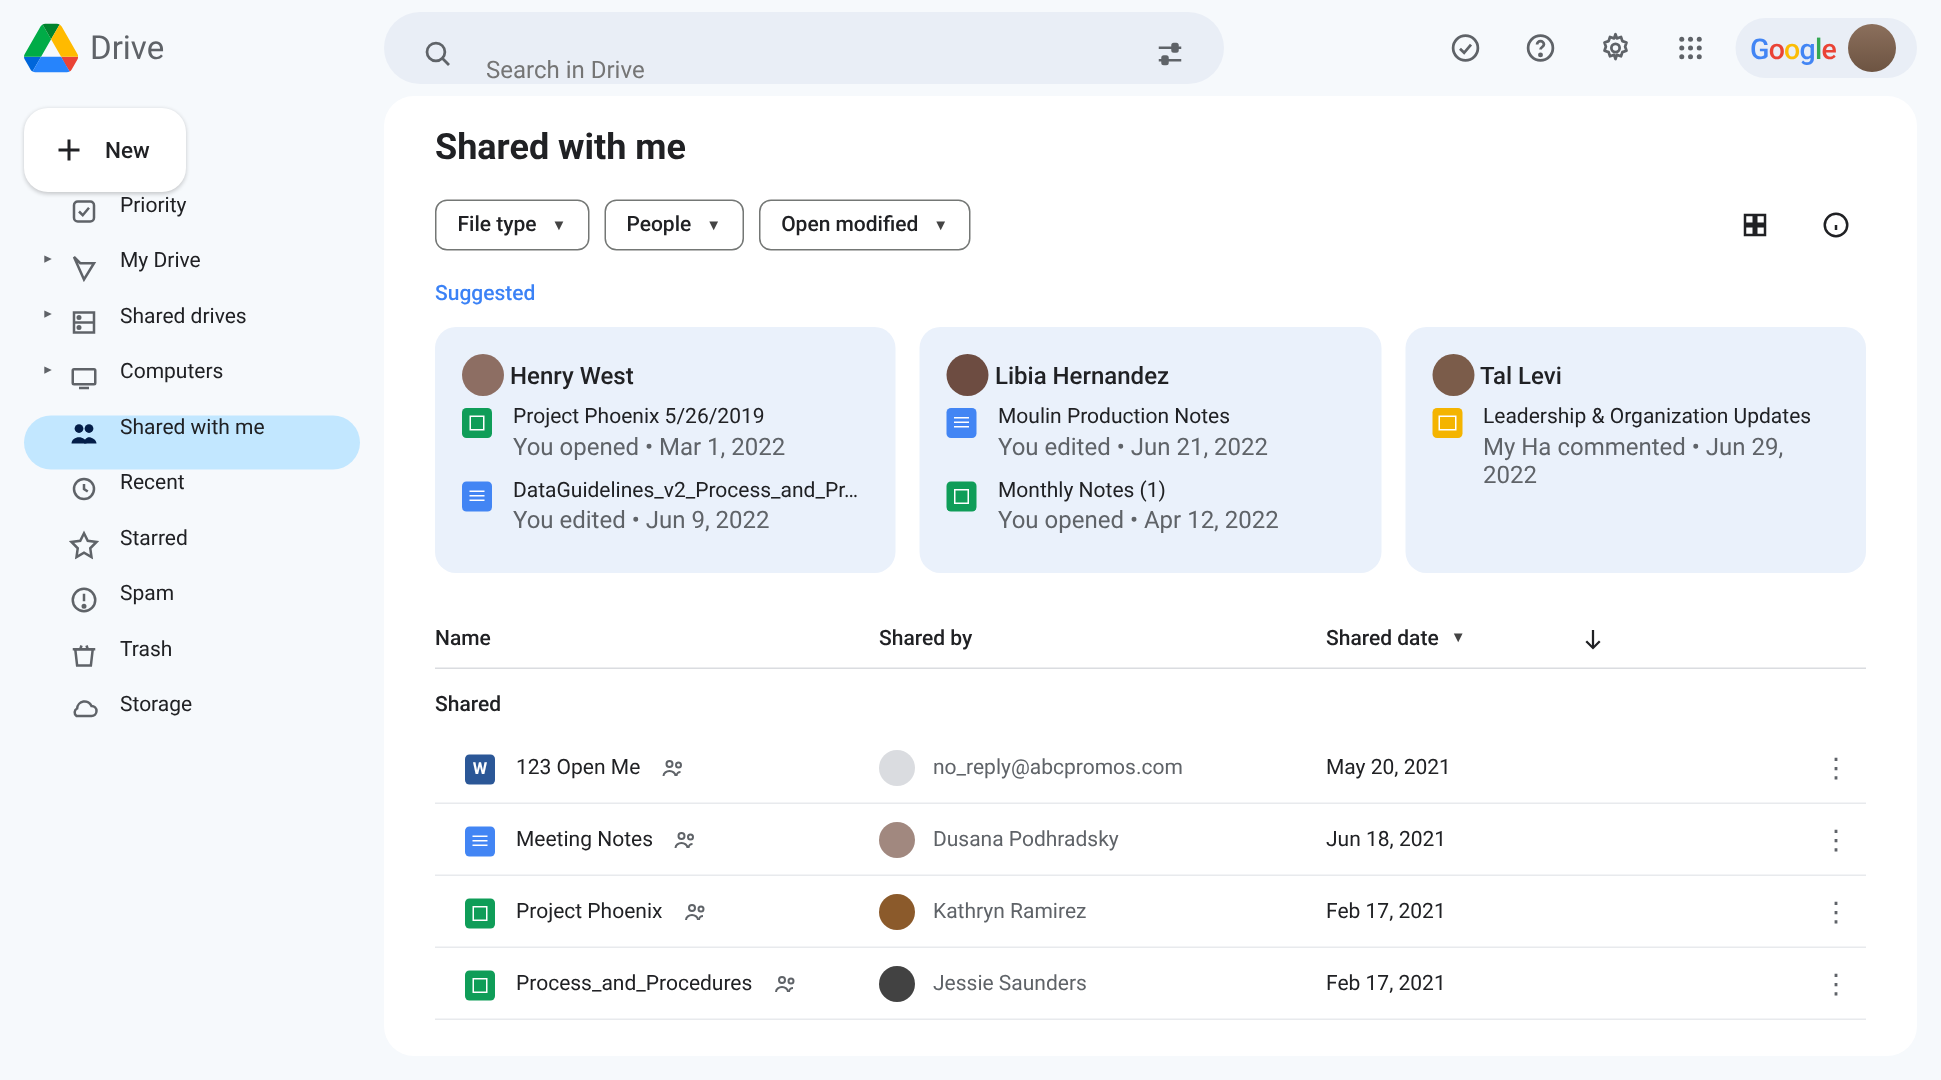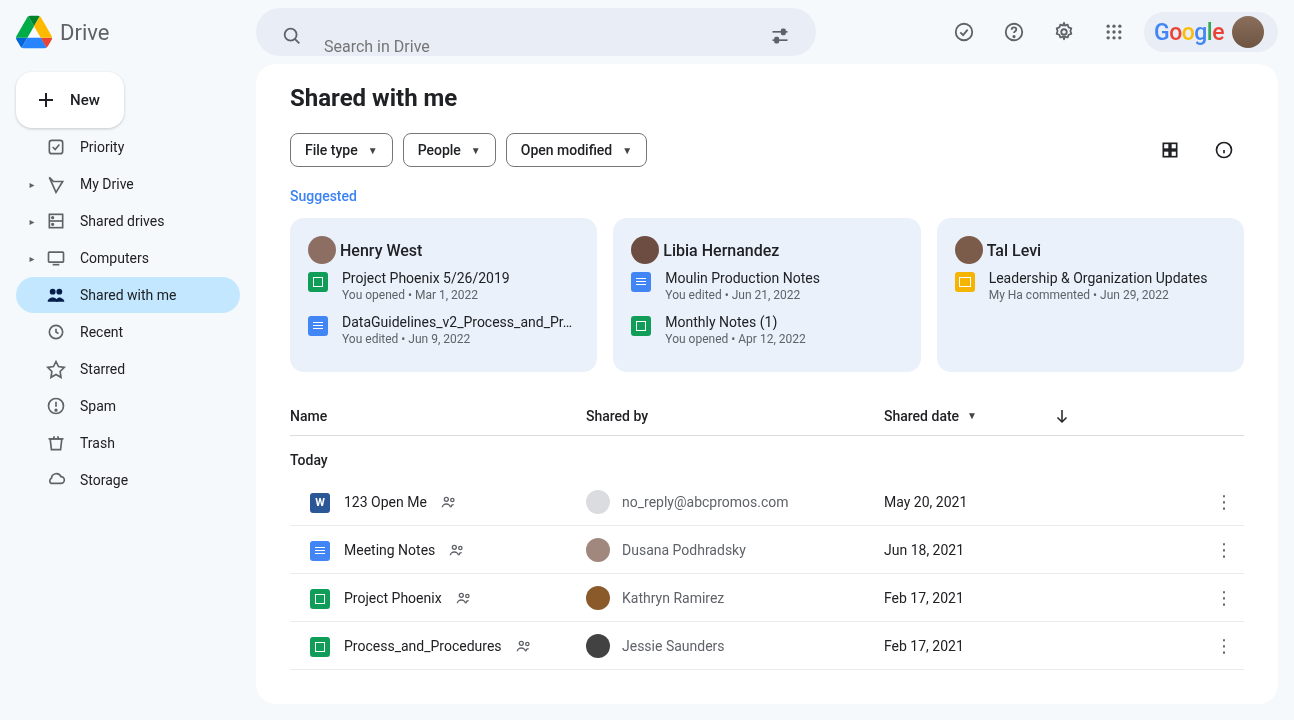--- a/index.html
+++ b/index.html
@@ -9,29 +9,29 @@
 .brand-area { display: flex; align-items: center; width: 240px; }
 .drive-logo { width: 36px; height: 36px; margin-right: 8px; }
 .brand-text { font-size: 22px; color: #5f6368; }
 
 .searchbar { flex: 1; max-width: 560px; height: 48px; background: #e9eef6; border-radius: 24px; display: flex; align-items: flex-end; padding: 0 16px; }
 .searchbar input { flex: 1; border: none; background: transparent; font-size: 16px; color: #5f6368; outline: none; margin: 0 12px; }
 .icon-btn { width: 40px; height: 40px; border-radius: 50%; display: inline-flex; align-items: center; justify-content: center; cursor: pointer; color: #5f6368; }
 
 .topbar-right { margin-left: auto; display: flex; align-items: center; gap: 10px; }
 .google-pill { height: 40px; padding: 0 14px 0 10px; border-radius: 20px; display: flex; align-items: center; gap: 8px; background: #e9eef6; }
-.google-logo-text { font-size: 23px; font-weight: 500; letter-spacing: -0.5px; }
+.google-logo-text { font-size: 19px; font-weight: 500; letter-spacing: -0.5px; }
 .g-blue{color:#4285f4}.g-red{color:#ea4335}.g-yellow{color:#fbbc05}.g-green{color:#34a853}
 .avatar { width: 32px; height: 32px; border-radius: 50%; background: linear-gradient(#8b6f5c, #6d5442); }
 
 .layout { display: flex; height: calc(100% - 64px); }
 .sidebar { width: 256px; padding: 8px 16px; }
 .new-btn { height: 56px; padding: 0 24px 0 18px; border-radius: 16px; background: #fff; box-shadow: 0 1px 3px rgba(0,0,0,.2); display: inline-flex; align-items: center; gap: 12px; font-size: 15px; font-weight: 500; cursor: pointer; margin-bottom: 0; }
 
-.nav-item { height: 36px; border-radius: 18px; display: flex; align-items: center; padding: 0 12px 0 8px; margin: 1px 0; cursor: pointer; font-size: 14px; color: #202124; }
+.nav-item { height: 36px; border-radius: 18px; display: flex; padding: 0 12px 0 8px; margin: 1px 0; cursor: pointer; font-size: 14px; color: #202124; }
 .nav-item.active { background: #c2e7ff; }
 .nav-item .expand { width: 16px; display: inline-flex; justify-content: center; color: #5f6368; font-size: 10px; }
 .nav-item .nav-icon { width: 24px; height: 24px; margin: 0 12px 0 4px; display: inline-flex; align-items: center; justify-content: center; color: #5f6368; }
 .nav-item.active .nav-icon { color: #041e49; }
 .storage-used { font-size: 13px; color: #5f6368; padding: 12px 24px; }
 
 .content-wrap { flex: 1; padding: 0 16px 16px 0; overflow: hidden; }
 .content { background: #fff; border-radius: 20px; height: 100%; padding: 20px 34px; overflow-y: auto; position: relative; }
 .page-title { font-size: 24px; margin-bottom: 18px; }
 .filter-row { display: flex; align-items: center; margin-bottom: 18px; }
@@ -47,21 +47,21 @@
 .sug-file { display: flex; align-items: flex-start; gap: 14px; margin-bottom: 12px; }
 .file-icon { width: 20px; height: 20px; border-radius: 3px; margin-top: 2px; flex-shrink: 0; }
 .sheets-icon { background: #0f9d58; position: relative; }
 .sheets-icon::after { content: ''; position: absolute; inset: 5px; border: 1px solid #fff; }
 .docs-icon { background: #4285f4; position: relative; }
 .docs-icon::after { content: ''; position: absolute; left: 5px; right: 5px; top: 6px; height: 1px; background: #fff; box-shadow: 0 3px 0 #fff, 0 6px 0 #fff; }
 .slides-icon { background: #f4b400; position: relative; }
 .slides-icon::after { content: ''; position: absolute; inset: 5px 4px; border: 1.5px solid #fff; }
 .word-icon { background: #2b5797; color: #fff; font-size: 11px; font-weight: 700; display: flex; align-items: center; justify-content: center; }
 .sug-file-name { font-size: 14px; white-space: nowrap; overflow: hidden; text-overflow: ellipsis; max-width: 240px; }
-.sug-file-meta { font-size: 12px; color: #5f6368; margin-top: 2px; }
+.sug-file-meta { font-size: 16px; color: #5f6368; margin-top: 2px; }
 
 .list-header { display: flex; align-items: center; height: 40px; border-bottom: 1px solid #dadce0; font-size: 14px; font-weight: 500; color: #202124; }
 .col-name { flex: 0 0 296px; }
 .col-shared { flex: 0 0 298px; }
 .col-date { flex: 1; display: flex; align-items: center; gap: 76px; }
 .list-section { font-size: 14px; font-weight: 500; padding: 16px 0 10px 0; color: #202124; }
 .file-row { display: flex; align-items: center; height: 48px; border-bottom: 1px solid #e8eaed; font-size: 14px; cursor: pointer; }
 .file-row .col-name { display: flex; align-items: center; gap: 14px; padding-left: 20px; }
 .file-row .col-shared { display: flex; align-items: center; gap: 12px; color: #5f6368; }
 .small-avatar { width: 24px; height: 24px; border-radius: 50%; }
@@ -366,21 +366,21 @@
               <span>Shared date</span>
               <span class="chip-caret">▼</span>
             </span>
           <svg width="18" height="18" viewBox="0 0 24 24" fill="none" stroke="#202124" stroke-width="2">
               <line x1="12" y1="4" x2="12" y2="20"></line>
               <polyline points="6 14 12 20 18 14"></polyline>
             </svg>
         </div>
       </div>
 
-      <div class="list-section">Today</div>
+      <div class="list-section">Shared</div>
 
       <div id="file-list">
           <div class="file-row">
             <div class="col-name">
               <span class="file-icon word-icon">W</span>
               <span>123 Open Me</span>
               <span class="shared-badge">
                 <svg width="16" height="16" viewBox="0 0 24 24" fill="none" stroke="currentColor" stroke-width="2">
                   <circle cx="8" cy="8" r="3"></circle>
                   <circle cx="17" cy="9" r="2.5"></circle>

